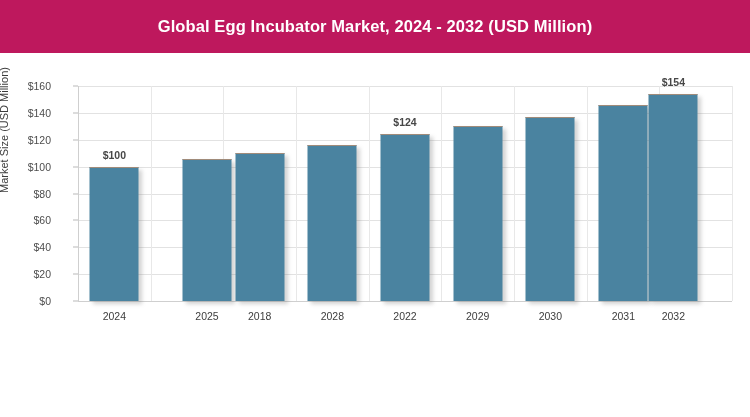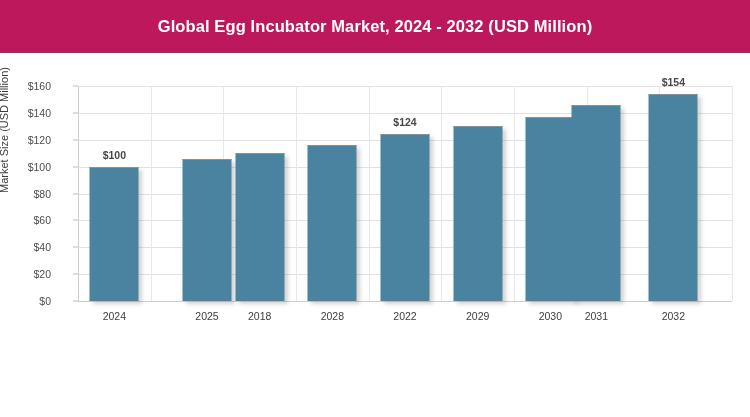--- a/index.html
+++ b/index.html
@@ -234,21 +234,21 @@
           <div class="xtick">2022</div>
         </div>
         <div class="bar-slot" style="left: 363.333px; width: 72.6667px;">
           <div class="bar" title="2029: $130" style="height: 174.688px; background: rgb(74, 131, 160);"></div>
           <div class="xtick">2029</div>
         </div>
         <div class="bar-slot" style="left: 436px; width: 72.6667px;">
           <div class="bar" title="2030: $137" style="height: 184.094px; background: rgb(74, 131, 160);"></div>
           <div class="xtick">2030</div>
         </div>
-        <div class="bar-slot" style="left: 482px; width: 72.6667px;">
+        <div class="bar-slot" style="left: 509px; width: 72.6667px;">
           <div class="bar" title="2031: $146" style="height: 196.188px; background: rgb(74, 131, 160);"></div>
           <div class="xtick">2031</div>
         </div>
         <div class="bar-slot" style="left: 559px; width: 72.6667px;">
           <div class="bar" title="2032: $154" style="height: 206.938px; background: rgb(74, 131, 160);"></div>
           <div class="bar-value" style="bottom: 212.938px;">$154</div>
           <div class="xtick">2032</div>
         </div>
       </div>
   </div>

